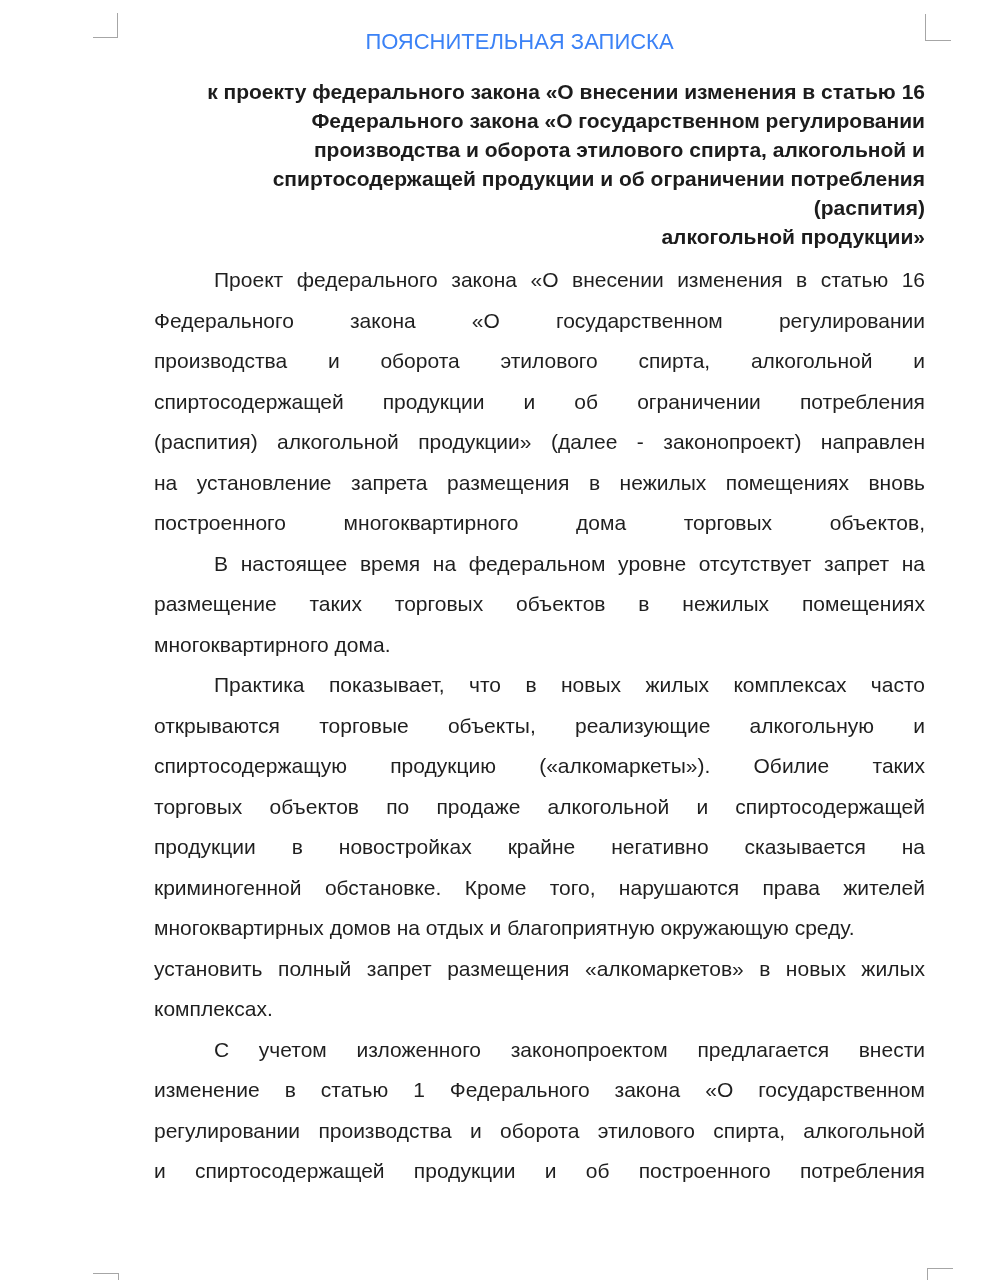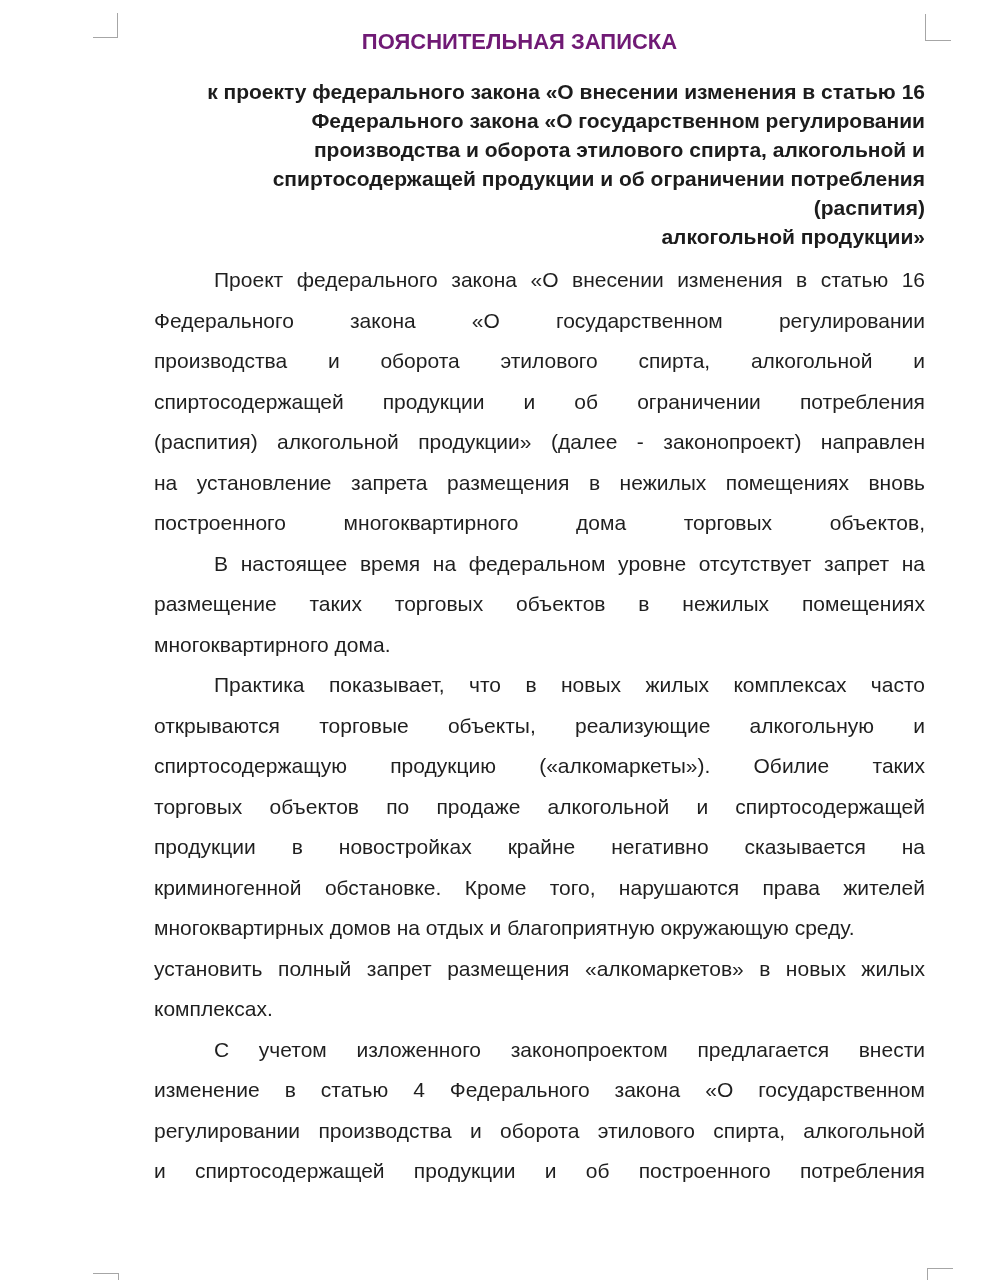--- a/index.html
+++ b/index.html
@@ -23,22 +23,22 @@
     position: absolute;
     left: 114px;
     top: 0;
     width: 811px;
   }
   #doc-title {
     margin-top: 28px;
     text-align: center;
     font-size: 22px;
     line-height: 28px;
-    font-weight: 700;
-    color: #701a75;
+    font-weight: 400;
+    color: #3b82f6;
   }
   #subtitle {
     margin-top: 21px;
     font-weight: 700;
     font-size: 21px;
     line-height: 29px;
     text-align: right;
     color: #1c1c1c;
   }
   #body-text {
@@ -108,20 +108,20 @@
         <div class="tline last">многоквартирных домов на отдых и благоприятную окружающую среду.</div>
       </div>
 
       <div>
         <div class="tline">установить полный запрет размещения «алкомаркетов» в новых жилых</div>
         <div class="tline last">комплексах.</div>
       </div>
 
       <div>
         <div class="tline first">С учетом изложенного законопроектом предлагается внести</div>
-        <div class="tline">изменение в статью 4 Федерального закона «О государственном</div>
+        <div class="tline">изменение в статью 1 Федерального закона «О государственном</div>
         <div class="tline">регулировании производства и оборота этилового спирта, алкогольной</div>
         <div class="tline">и спиртосодержащей продукции и об построенного потребления</div>
       </div>
 
     </div>
   </div>
 </div>
 
 </body></html>

